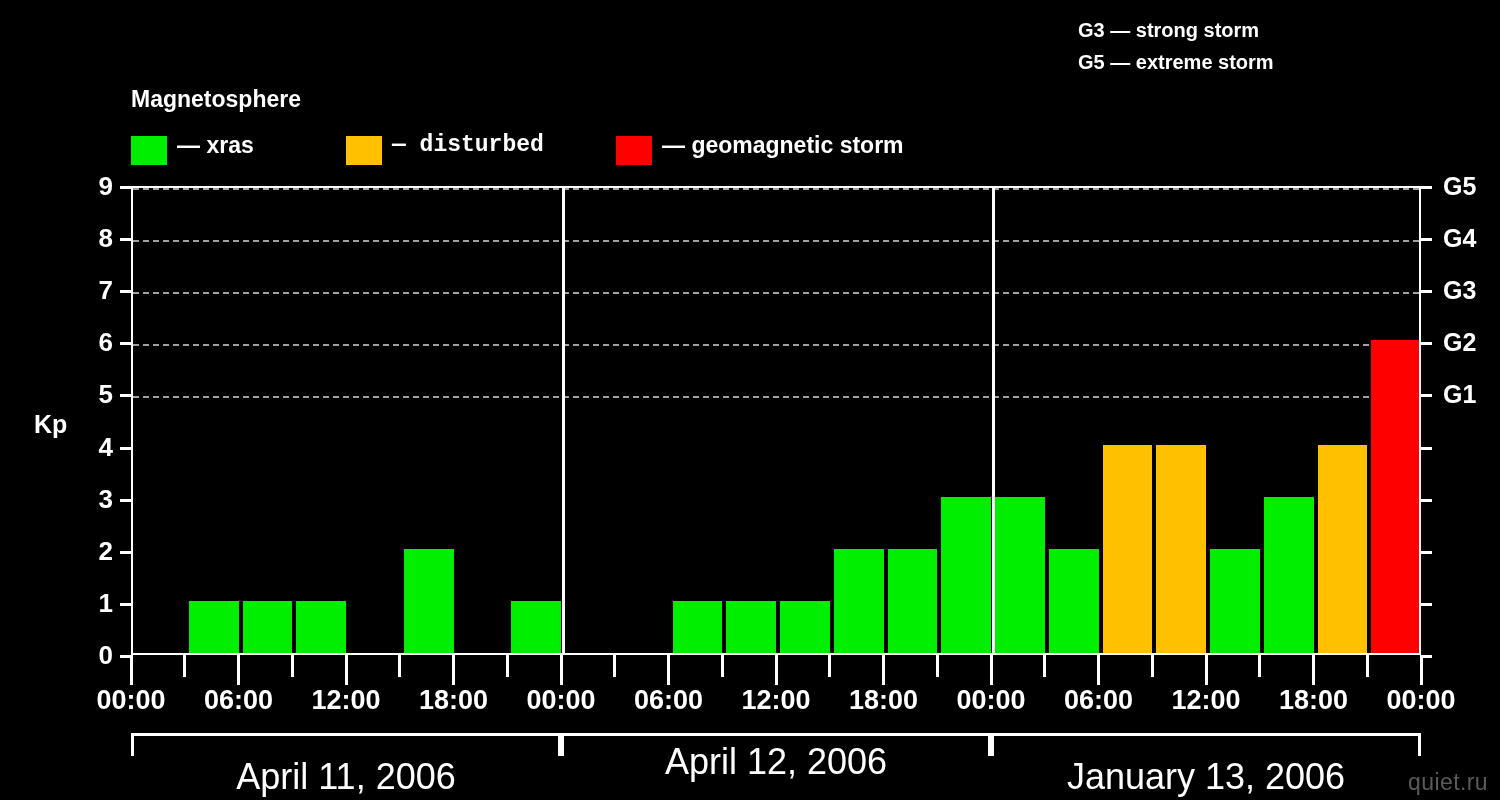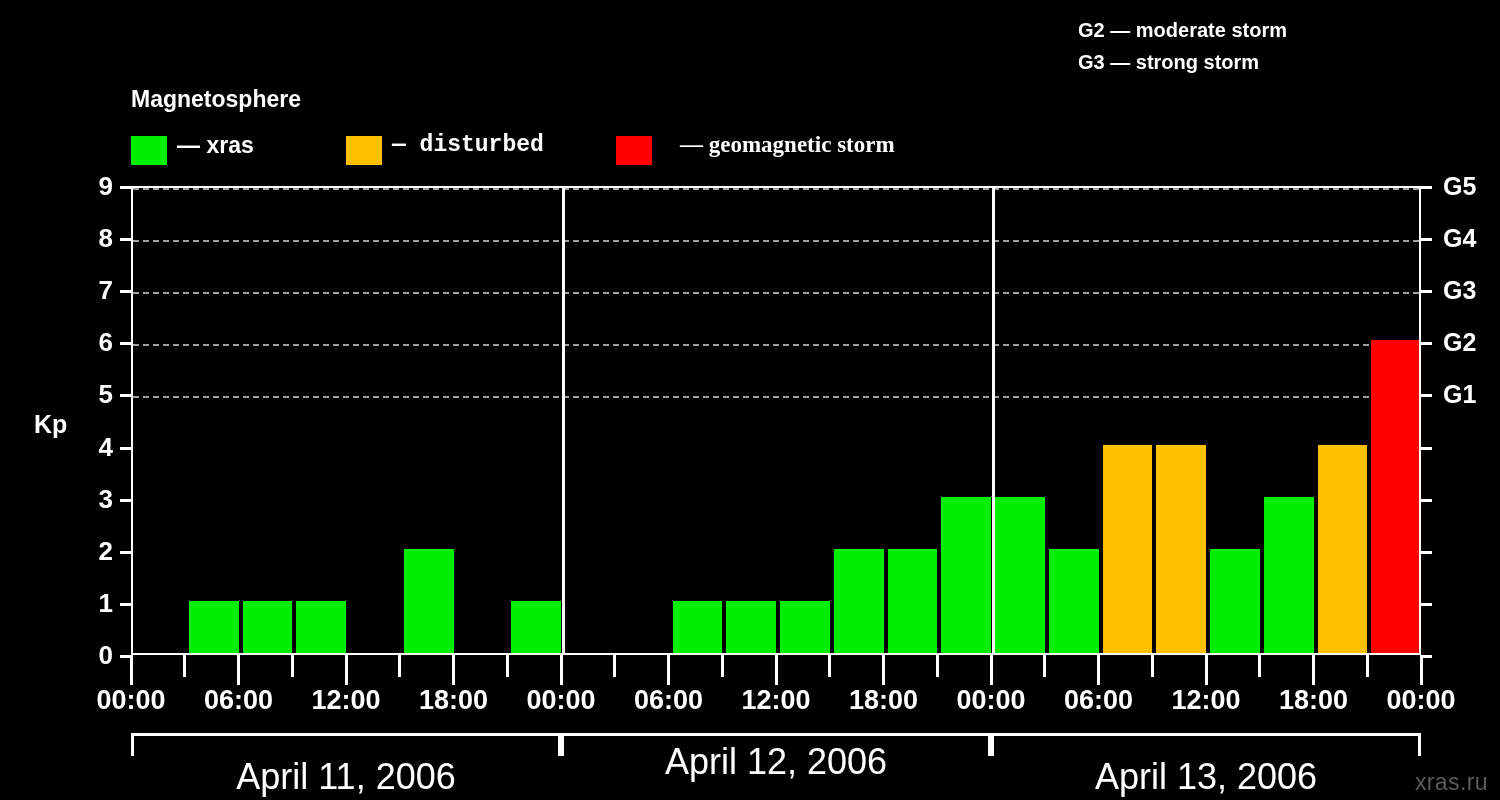--- a/index.html
+++ b/index.html
@@ -97,27 +97,27 @@
       <div class="lg-item" style="left: 0px;">
         <span class="lg-swatch" style="background: rgb(0, 238, 0);"></span>
         <span class="lg-text" style="left: 46px;">— xras</span>
       </div>
       <div class="lg-item" style="left: 215px;">
         <span class="lg-swatch" style="background: rgb(255, 192, 0);"></span>
         <span class="lg-text" style="left: 46px; font-family: Liberation Mono, monospace;">— disturbed</span>
       </div>
       <div class="lg-item" style="left: 485px;">
         <span class="lg-swatch" style="background: rgb(255, 0, 0);"></span>
-        <span class="lg-text" style="left: 64px; font-family: Liberation Serif, serif;">— geomagnetic storm</span>
+        <span class="lg-text" style="left: 46px;">— geomagnetic storm</span>
       </div>
     </div>
 
   <div class="gscale" id="gscale-list">
-      <div class="gline">G2 — moderate storm</div>
       <div class="gline">G3 — strong storm</div>
+      <div class="gline">G5 — extreme storm</div>
     </div>
 
   <div id="plot">
     <div id="gridlines">
         <div class="gridline" style="top: 208.444px;"></div>
         <div class="gridline" style="top: 156.333px;"></div>
         <div class="gridline" style="top: 104.222px;"></div>
         <div class="gridline" style="top: 52.1111px;"></div>
         <div class="gridline" style="top: 0px;"></div>
       </div>
@@ -227,17 +227,17 @@
       <div class="xlabel" style="left: 1136px; top: 685px; width: 140px;">12:00</div>
       <div class="xlabel" style="left: 1243.5px; top: 685px; width: 140px;">18:00</div>
       <div class="xlabel" style="left: 1351px; top: 685px; width: 140px;">00:00</div>
     </div>
   <div id="daybrackets">
       <div class="bracket" style="left: 131px; width: 430px; top: 733px;"></div>
       <div class="dlabel" style="left: 131px; width: 430px; top: 756px;">April 11, 2006</div>
       <div class="bracket" style="left: 561px; width: 430px; top: 733px;"></div>
       <div class="dlabel" style="left: 561px; width: 430px; top: 741px;">April 12, 2006</div>
       <div class="bracket" style="left: 991px; width: 430px; top: 733px;"></div>
-      <div class="dlabel" style="left: 991px; width: 430px; top: 756px;">April 13, 2006</div>
-    </div>
-
-  <div class="watermark">xras.ru</div>
+      <div class="dlabel" style="left: 991px; width: 430px; top: 756px;">January 13, 2006</div>
+    </div>
+
+  <div class="watermark">quiet.ru</div>
 </div>
 
 </body></html>

